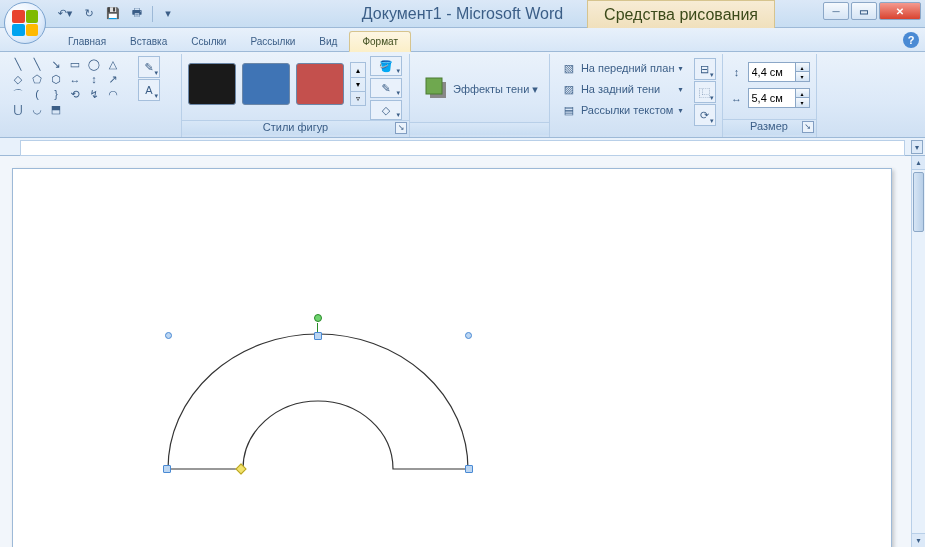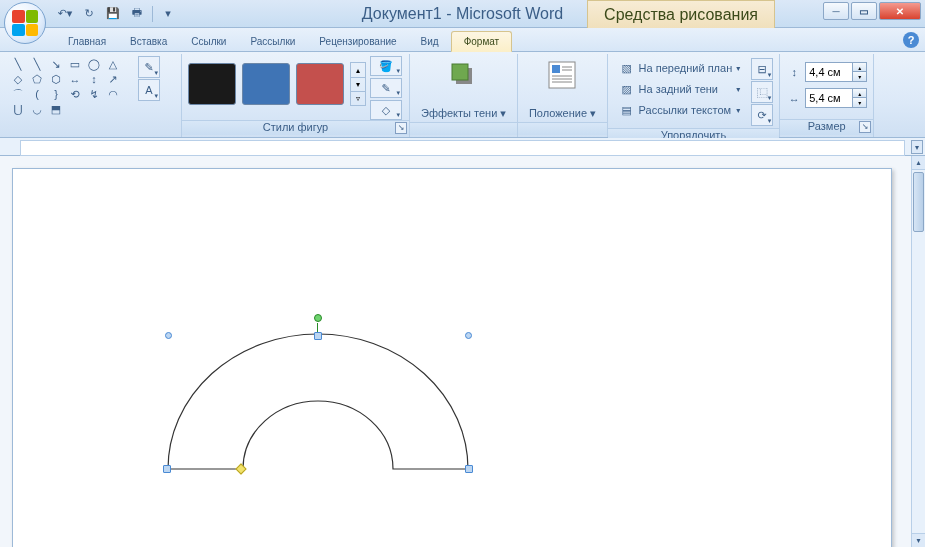--- a/index.html
+++ b/index.html
@@ -39,21 +39,21 @@
   .small-dd { width:22px;height:22px;border:1px solid #a5bfdc;background:#e9f1fb;display:flex;align-items:center;justify-content:center;cursor:pointer;color:#3b5e87;position:relative;}
   .small-dd::after{content:"▾";font-size:7px;position:absolute;right:1px;bottom:0;}
 
   
   .style-gallery{display:flex;gap:6px;align-items:center;padding:6px 2px;}
   .style-swatch{width:48px;height:42px;border:1px solid #6b87a8;border-radius:3px;cursor:pointer;}
   .style-col{display:flex;flex-direction:column;gap:2px;margin-left:2px;}
   .tiny-btn{width:32px;height:20px;border:1px solid #a5bfdc;background:#e9f1fb;display:flex;align-items:center;justify-content:center;cursor:pointer;color:#3b5e87;position:relative;}
   .tiny-btn::after{content:"▾";font-size:7px;position:absolute;right:1px;bottom:0;}
 
-  .big-btn{display:flex;flex-direction:column;align-items:center;justify-content:space-between;padding:2px 6px;cursor:pointer;border:1px solid transparent;border-radius:3px;height:66px;}
+  .big-btn{display:flex;flex-direction:row;align-items:center;justify-content:space-between;padding:2px 6px;cursor:pointer;border:1px solid transparent;border-radius:3px;height:66px;}
   .big-btn .icon{width:32px;height:32px;display:flex;align-items:center;justify-content:center;}
   .big-btn .lbl{text-align:center;color:#3b5e87;line-height:11px;}
 
   .arrange-list{display:flex;flex-direction:column;gap:1px;padding:2px;}
   .arrange-item{display:flex;align-items:center;gap:4px;padding:1px 4px;cursor:pointer;color:#3b5e87;border:1px solid transparent;border-radius:2px;}
   .arrange-icon{width:16px;height:16px;display:flex;align-items:center;justify-content:center;}
   .arrange-col2{display:flex;flex-direction:column;gap:1px;padding:2px;margin-left:2px;}
 
   .size-col{display:flex;flex-direction:column;gap:6px;padding:6px 2px;}
   .size-row{display:flex;align-items:center;gap:3px;}
@@ -109,21 +109,20 @@
     <div class="win-btn">▭</div>
     <div class="win-btn close">✕</div>
   </div>
 </div>
 
 <div class="tabs">
   <div class="tab">Главная</div>
   <div class="tab">Вставка</div>
   <div class="tab">Ссылки</div>
   <div class="tab">Рассылки</div>
-  <div class="tab">Рецензирование</div>
   <div class="tab">Вид</div>
   <div class="tab active">Формат</div>
   <div class="help-btn">?</div>
 </div>
 
 <div class="ribbon">
 
   <div class="group" style="width:178px;">
     <div class="group-body">
       <div class="shapes-gallery" id="shapes-gallery">
@@ -187,40 +186,20 @@
             </svg>
           </div>
         <div class="lbl">Эффекты
 тени ▾</div>
       </div>
     </div>
     <div class="group-label">&nbsp;</div>
   </div>
 
 
-  <div class="group">
-    <div class="group-body">
-      <div class="big-btn">
-        <div class="icon">
-            <svg width="30" height="30">
-              <rect x="2" y="2" width="26" height="26" fill="#fff" stroke="#888"></rect>
-              <rect x="5" y="5" width="8" height="8" fill="#4a8ad4"></rect>
-              <line x1="15" y1="7" x2="25" y2="7" stroke="#888"></line>
-              <line x1="15" y1="10" x2="25" y2="10" stroke="#888"></line>
-              <line x1="5" y1="16" x2="25" y2="16" stroke="#888"></line>
-              <line x1="5" y1="19" x2="25" y2="19" stroke="#888"></line>
-              <line x1="5" y1="22" x2="25" y2="22" stroke="#888"></line>
-            </svg>
-          </div>
-        <div class="lbl">Положение
-▾</div>
-      </div>
-    </div>
-    <div class="group-label">&nbsp;</div>
-  </div>
 
   <div class="group" style="flex:0 0 auto;">
     <div class="group-body">
       <div class="arrange-list">
         <div class="arrange-item">
             <span class="arrange-icon">▧</span>
             <span>На передний план</span>
             <span style="margin-left:auto;font-size:8px;">▾</span>
           </div>
         <div class="arrange-item">
@@ -233,21 +212,20 @@
             <span>Рассылки текстом</span>
             <span style="margin-left:auto;font-size:8px;">▾</span>
           </div>
       </div>
       <div class="arrange-col2">
         <div class="small-dd">⊟</div>
         <div class="small-dd">⿺</div>
         <div class="small-dd">⟳</div>
       </div>
     </div>
-    <div class="group-label"><span>Упорядочить</span></div>
   </div>
 
   <div class="group">
     <div class="group-body">
       <div class="size-col">
         <div class="size-row">
           <span class="size-icon">↕</span>
           <div class="spinner">
             <input value="4,4 см" style="">
             <div class="spin-btns">

